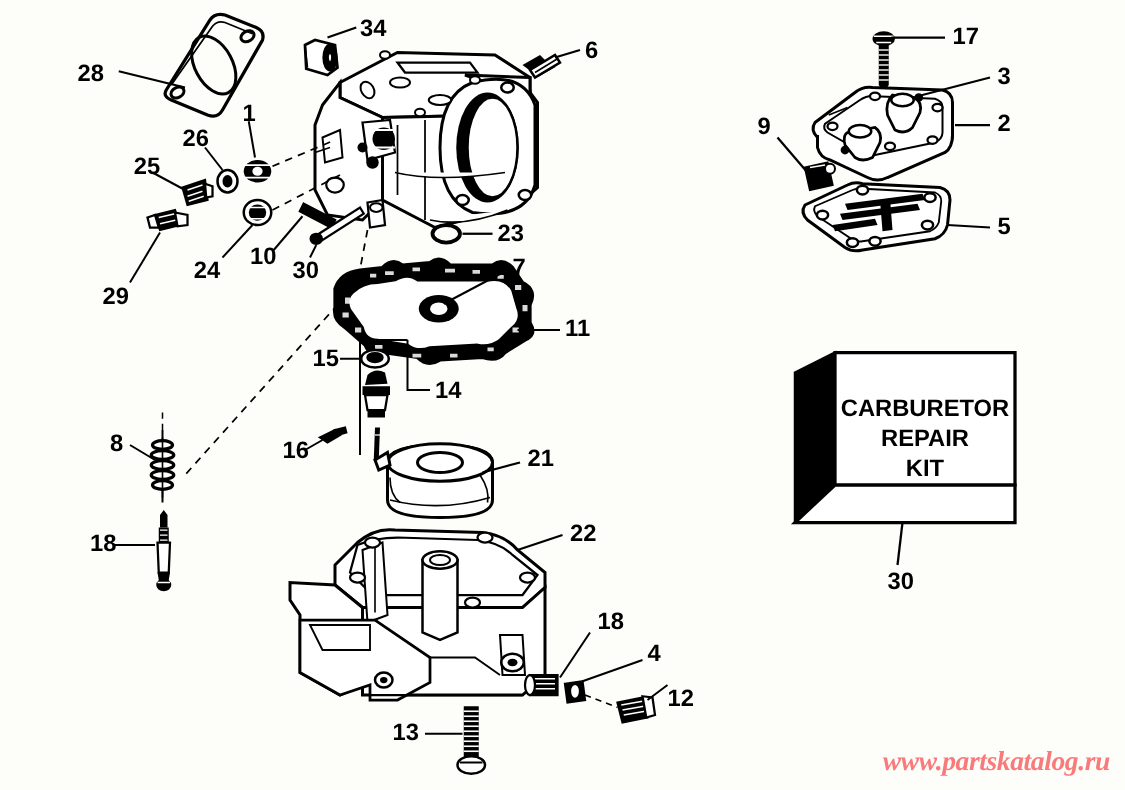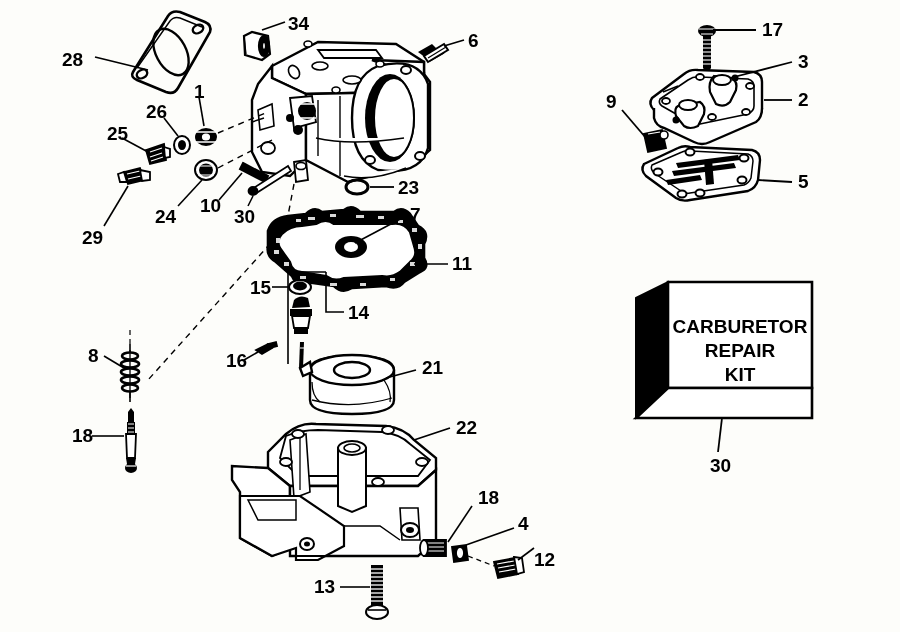--- a/index.html
+++ b/index.html
@@ -466,14 +466,15 @@
   <div class="callout" style="left:422px; top:358px;">21</div>
   <div class="callout" style="left:88px;  top:346px;">8</div>
   <div class="callout" style="left:72px;  top:426px;">18</div>
   <div class="callout" style="left:456px; top:418px;">22</div>
   <div class="callout" style="left:478px; top:488px;">18</div>
   <div class="callout" style="left:518px; top:514px;">4</div>
   <div class="callout" style="left:534px; top:530px;margin-top:20px;">12</div>
   <div class="callout" style="left:314px; top:577px;">13</div>
   <div class="callout" style="left:710px; top:456px;">30</div>
 
+  <div id="watermark">www.partskatalog.ru</div>
 
 </div>
 
 </body></html>

